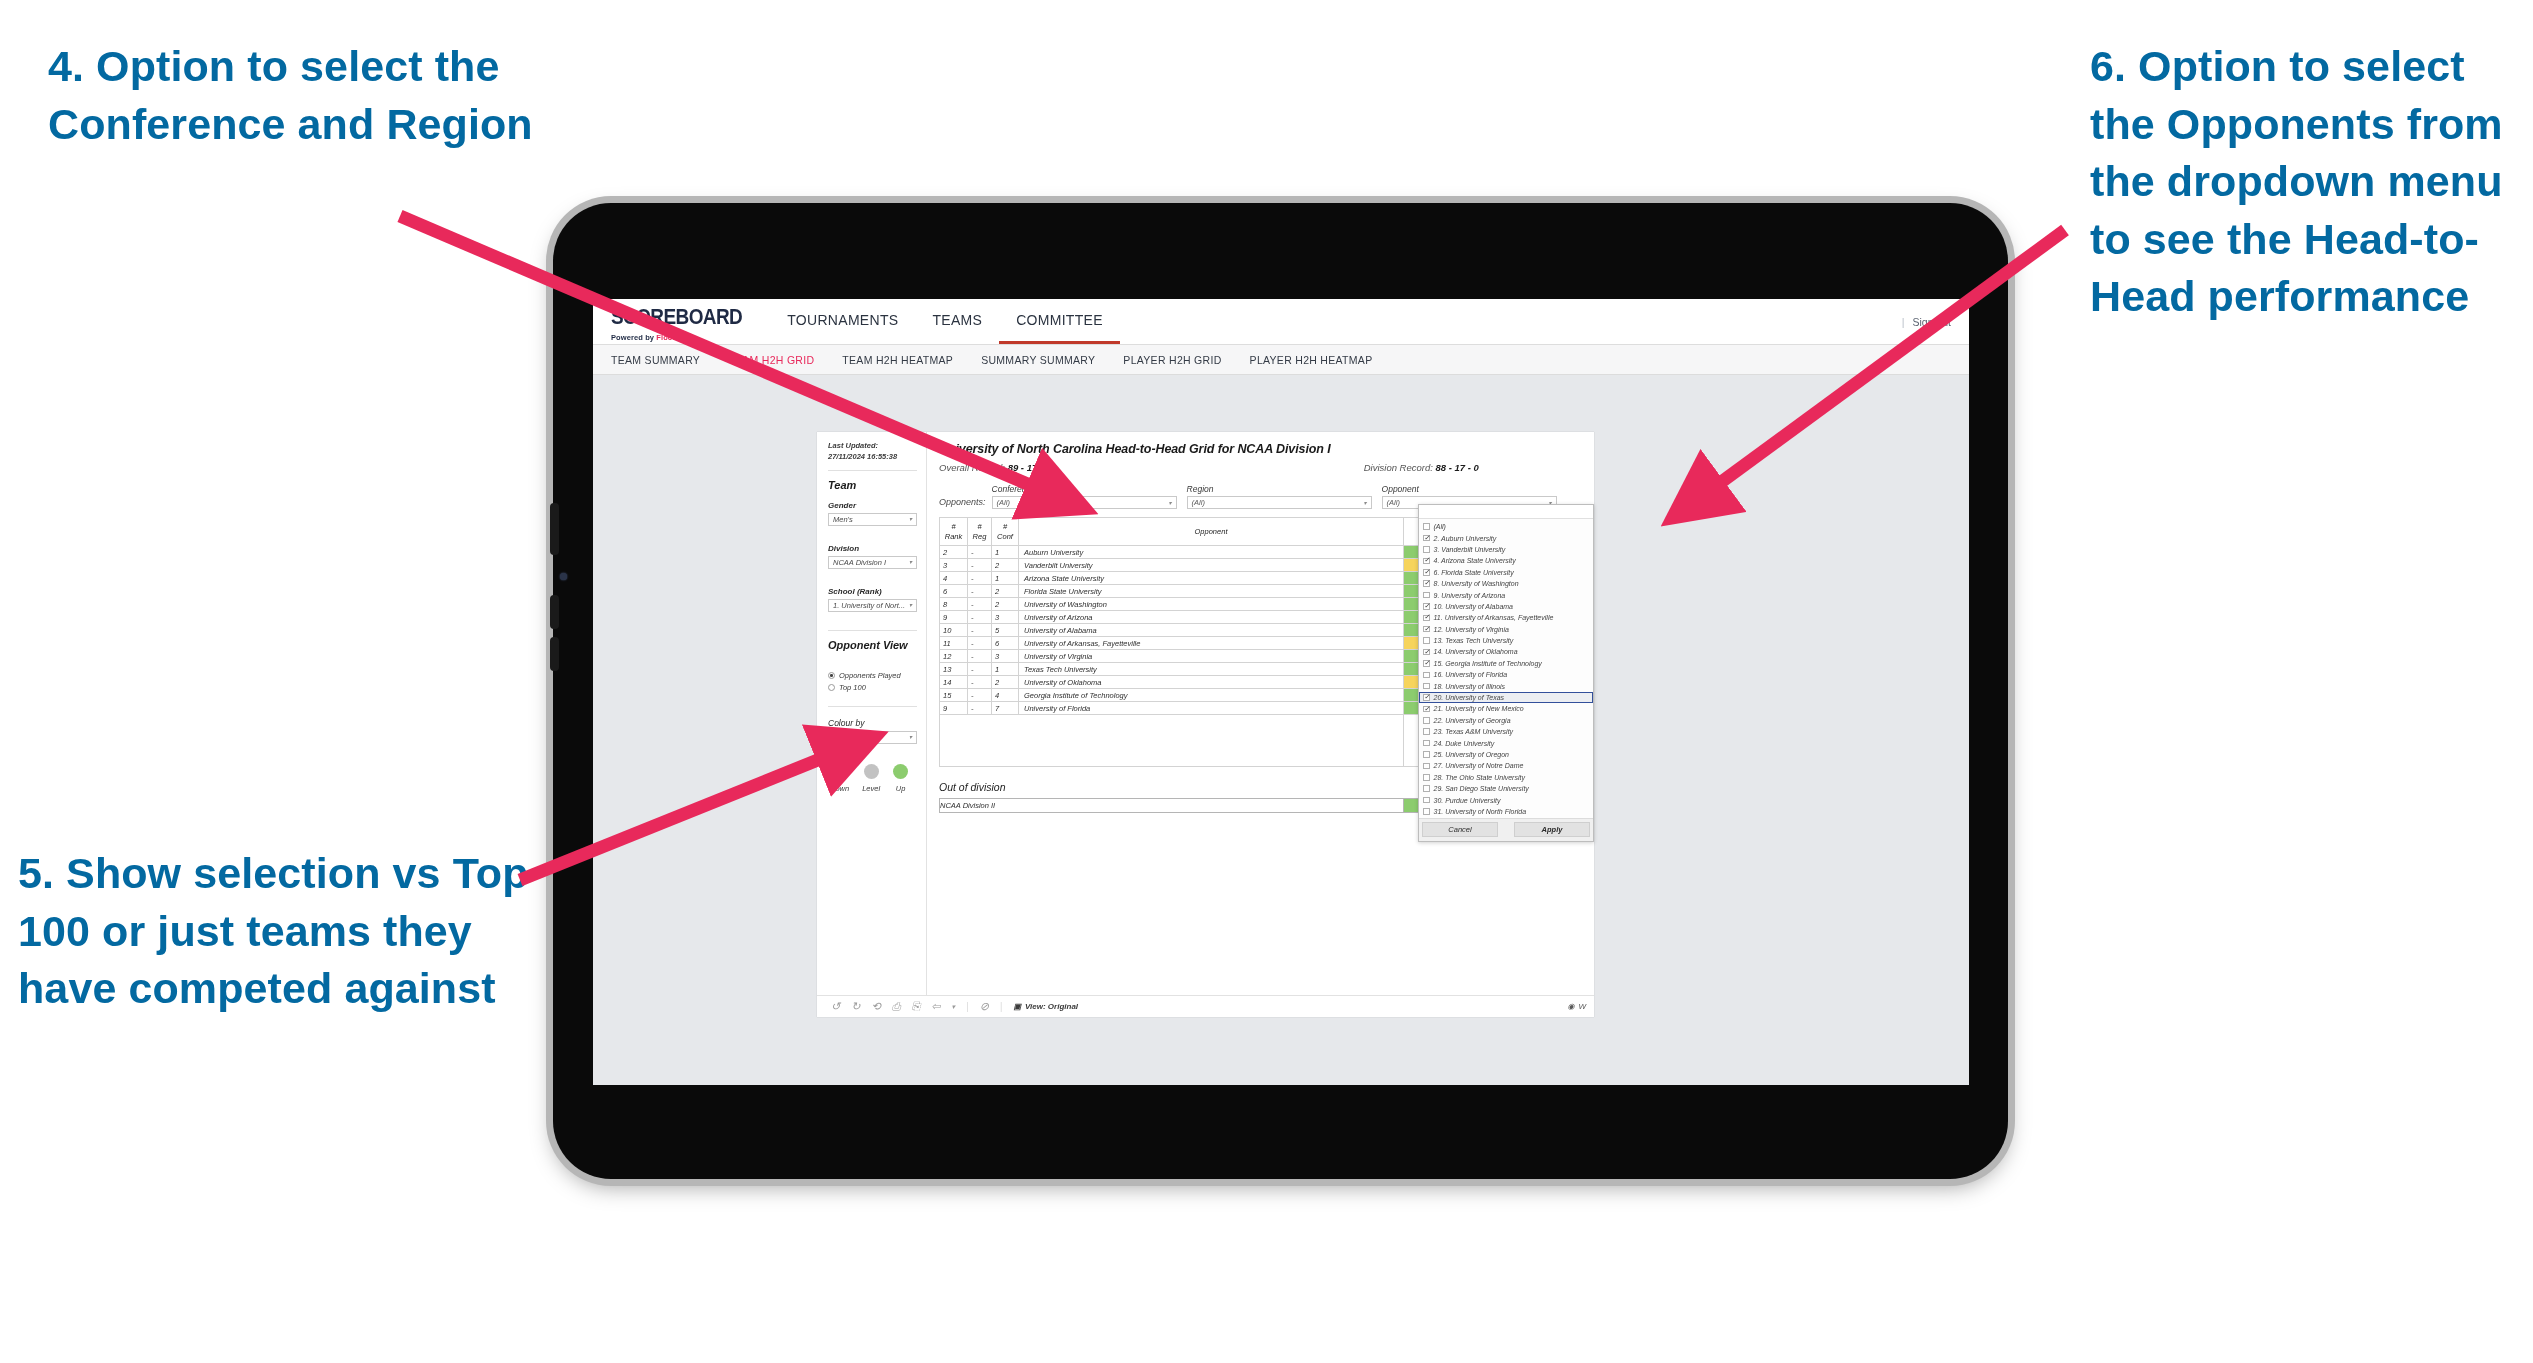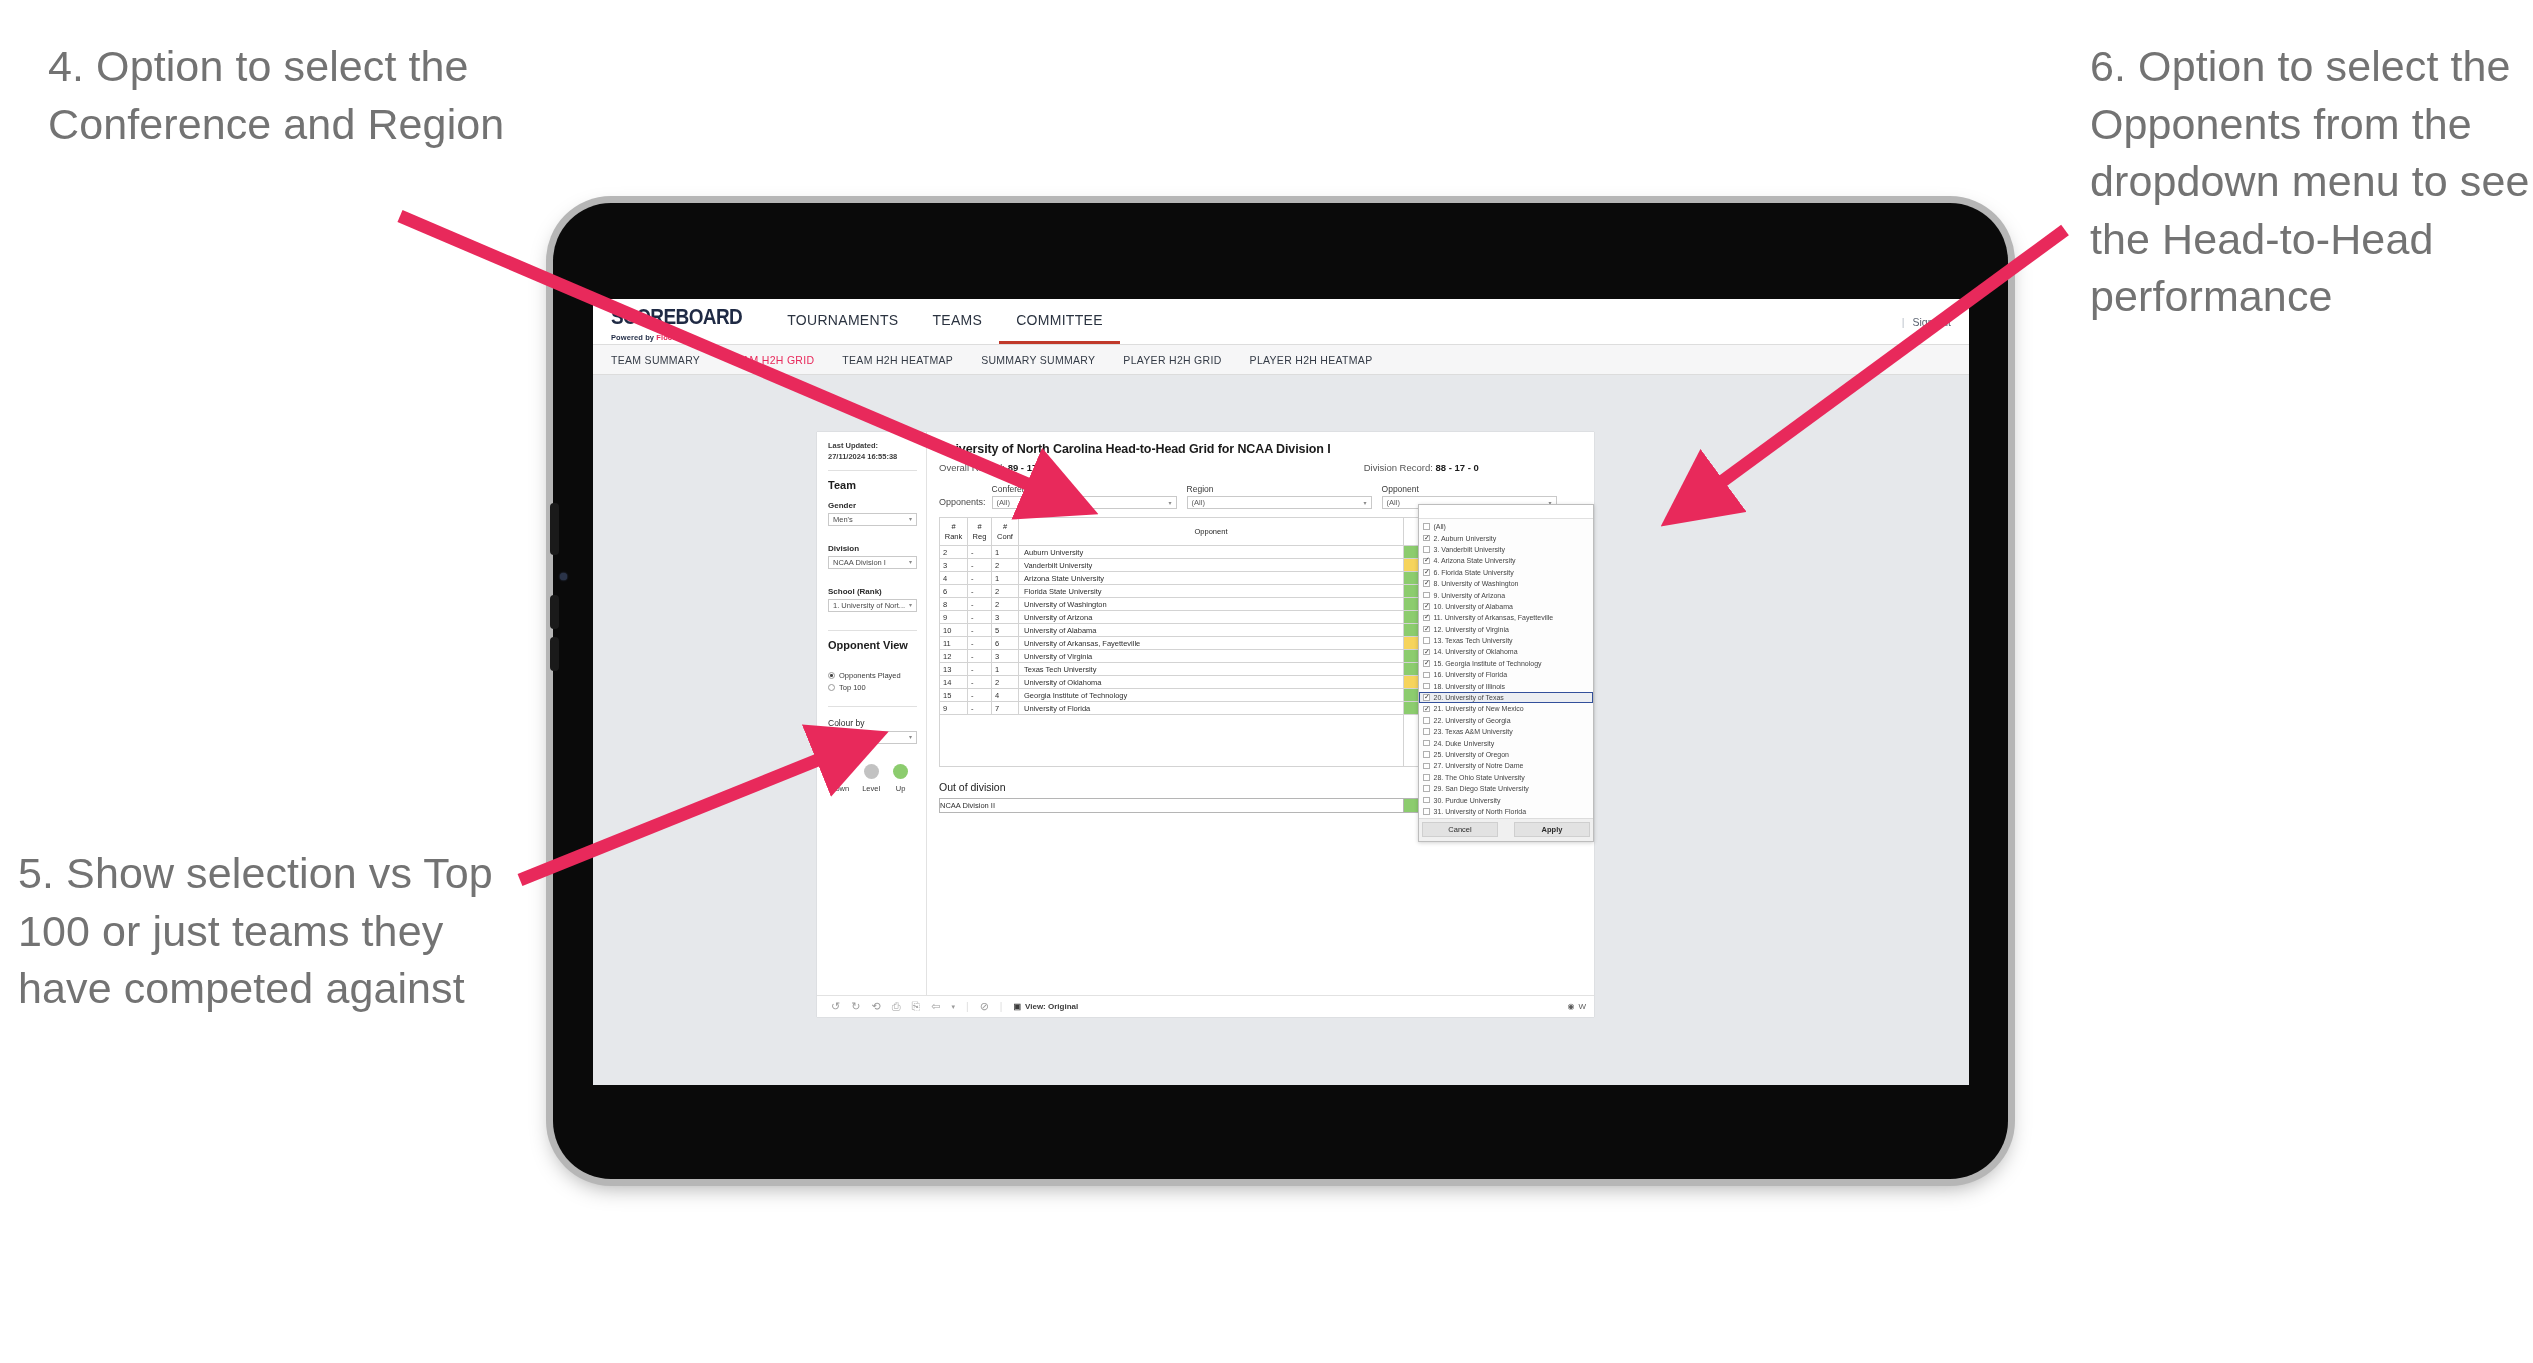--- a/index.html
+++ b/index.html
@@ -6,24 +6,24 @@
   html, body { width: 2533px; height: 1363px; overflow: hidden; }
   body {
     background: #ffffff;
     font-family: "Liberation Sans", sans-serif;
     position: relative;
   }
 
   
   .annot {
     position: absolute;
-    color: #737373;
+    color: #0369a1;
     font-size: 43px;
     line-height: 1.34;
-    font-weight: 400;
+    font-weight: 700;
     letter-spacing: .1px;
   }
   #annot-4 { left: 48px; top: 38px; width: 520px; }
   #annot-5 { left: 18px; top: 845px; width: 520px; }
   #annot-6 { left: 2090px; top: 38px; width: 440px; }
 
   .arrow-layer { position: absolute; inset: 0; pointer-events: none; }
 
   
   .tablet {
@@ -106,20 +106,21 @@
     font-size: 10.5px; letter-spacing: .3px; color: #343b46;
     text-decoration: none; margin-right: 28px; font-weight: 500;
   }
   .sub-nav a.active { color: #e8295b; }
 
   
   .canvas {
     position: relative;
     height: 710px;
     background: #e6e8eb;
+    font-style: italic;
   }
   .viz {
     position: absolute;
     left: 224px; top: 57px;
     width: 777px; height: 585px;
     background: #ffffff;
     box-shadow: 0 0 1px rgba(0,0,0,.22);
     display: flex; flex-direction: column;
   }
   .viz-body { display: flex; flex: 1; min-height: 0; }

